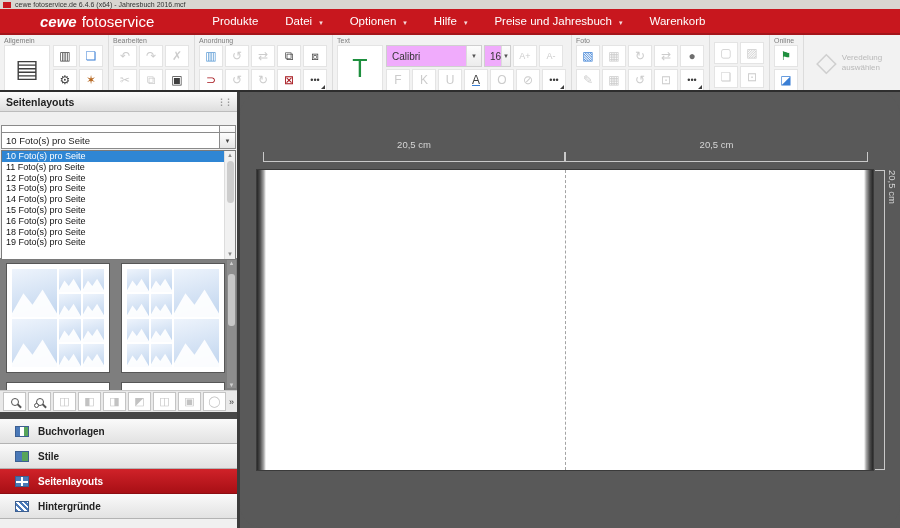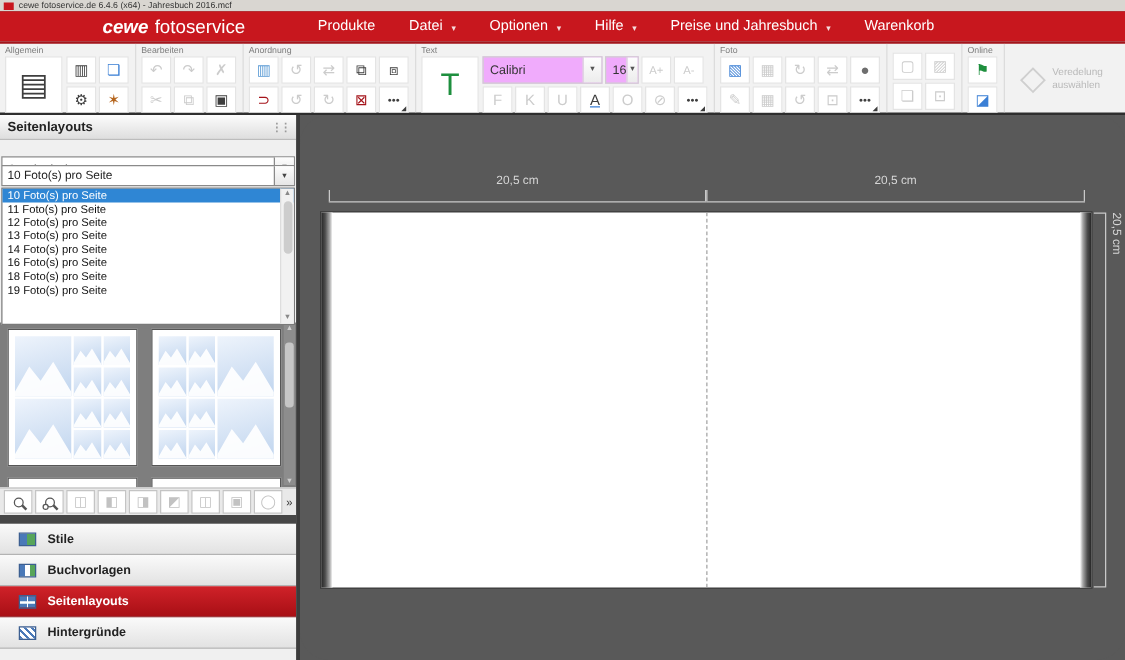--- a/index.html
+++ b/index.html
@@ -7,21 +7,21 @@
   body { position:relative; font-family:"Liberation Sans",sans-serif; background:#595959; }
 
   
   .titlebar { position:absolute; top:0; left:0; right:0; height:9px; background:#d9d6d1;
               display:flex; align-items:center; gap:4px; padding-left:3px; overflow:hidden; }
   .app-ico { width:8px; height:6px; background:#c8171e; flex:0 0 auto; }
   .title-text { font-size:7px; color:#333; white-space:nowrap; }
 
   
   .menubar { position:absolute; top:9px; left:0; right:0; height:24px; background:#c8171e;
-             display:flex; align-items:center; color:#fff;padding-left:42px; }
+             display:flex; align-items:center; color:#fff; }
   .brand { margin:0 58px 0 40px; font-size:15px; white-space:nowrap; }
   .brand .b1 { font-weight:bold; font-style:italic; margin-right:5px; }
   .menus { display:flex; align-items:center; }
   .mi { display:flex; align-items:center; gap:7px; margin-right:27px; font-size:11.5px; cursor:default; }
   .mi .chev-ico { font-size:7px; opacity:.85; margin-top:4px; }
 
   
   .toolbar { position:absolute; top:33px; left:0; right:0; height:59px; background:#f2f2f2;
              border-top:2px solid #a3151b; border-bottom:2px solid #2e2e2e;
              display:flex; align-items:stretch; overflow:hidden; }
@@ -321,20 +321,21 @@
     <span>10 Foto(s) pro Seite</span>
     <span class="arrow">▼</span>
   </div>
 
   <div class="dd">
     <div class="dd-item sel">10 Foto(s) pro Seite</div>
     <div class="dd-item">11 Foto(s) pro Seite</div>
     <div class="dd-item">12 Foto(s) pro Seite</div>
     <div class="dd-item">13 Foto(s) pro Seite</div>
     <div class="dd-item">14 Foto(s) pro Seite</div>
+    <div class="dd-item">15 Foto(s) pro Seite</div>
     <div class="dd-item">16 Foto(s) pro Seite</div>
     <div class="dd-item">18 Foto(s) pro Seite</div>
     <div class="dd-item">19 Foto(s) pro Seite</div>
     <div class="dd-scroll">
       <div class="dd-arrow up">▲</div>
       <div class="dd-thumb"></div>
       <div class="dd-arrow down">▼</div>
     </div>
   </div>
 
@@ -394,26 +395,26 @@
     <div class="sbtn">◫</div>
     <div class="sbtn">▣</div>
     <div class="sbtn">◯</div>
     <div class="strip-more">»</div>
   </div>
 
   <div class="sep-dark"></div>
 
   <div class="accordion">
     <div class="acc">
+      <span class="aicon ic-buch"></span>
+      <span>Buchvorlagen</span>
+    </div>
+    <div class="acc">
       <span class="aicon ic-stile"></span>
       <span>Stile</span>
-    </div>
-    <div class="acc">
-      <span class="aicon ic-buch"></span>
-      <span>Buchvorlagen</span>
     </div>
     <div class="acc sel">
       <span class="aicon ic-layout"></span>
       <span>Seitenlayouts</span>
     </div>
     <div class="acc">
       <span class="aicon ic-hinter"></span>
       <span>Hintergründe</span>
     </div>
   </div>

